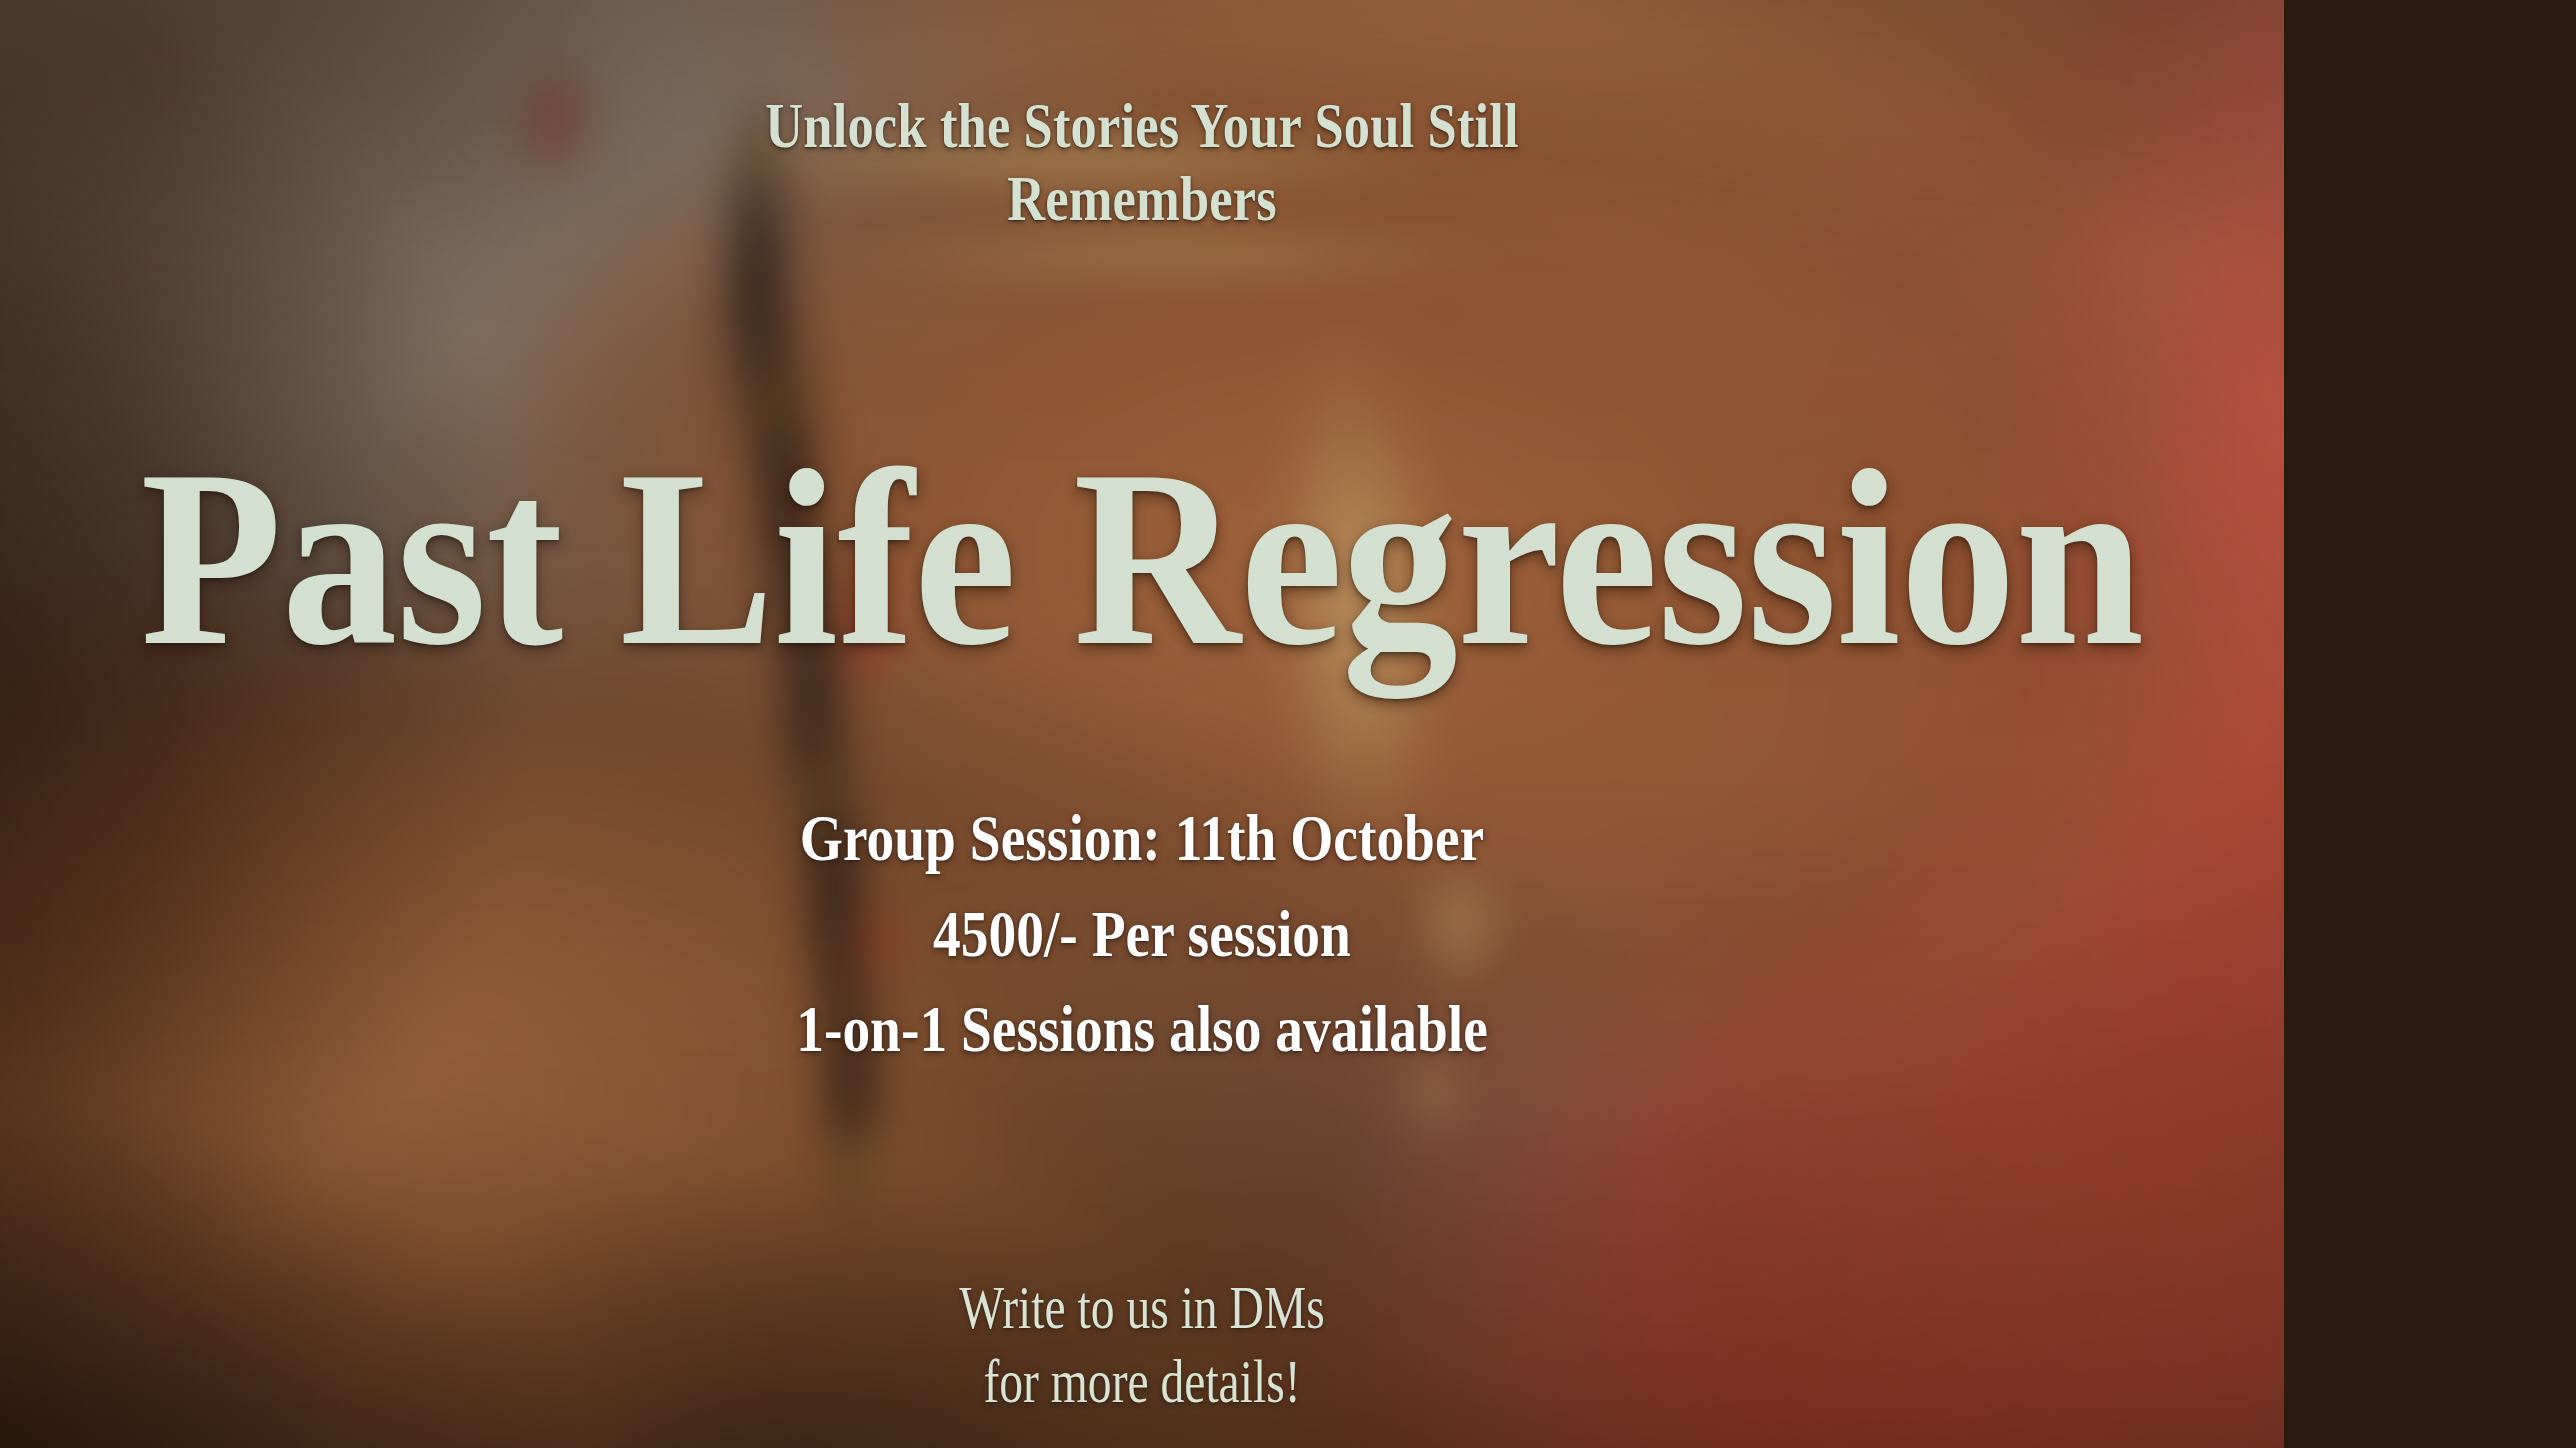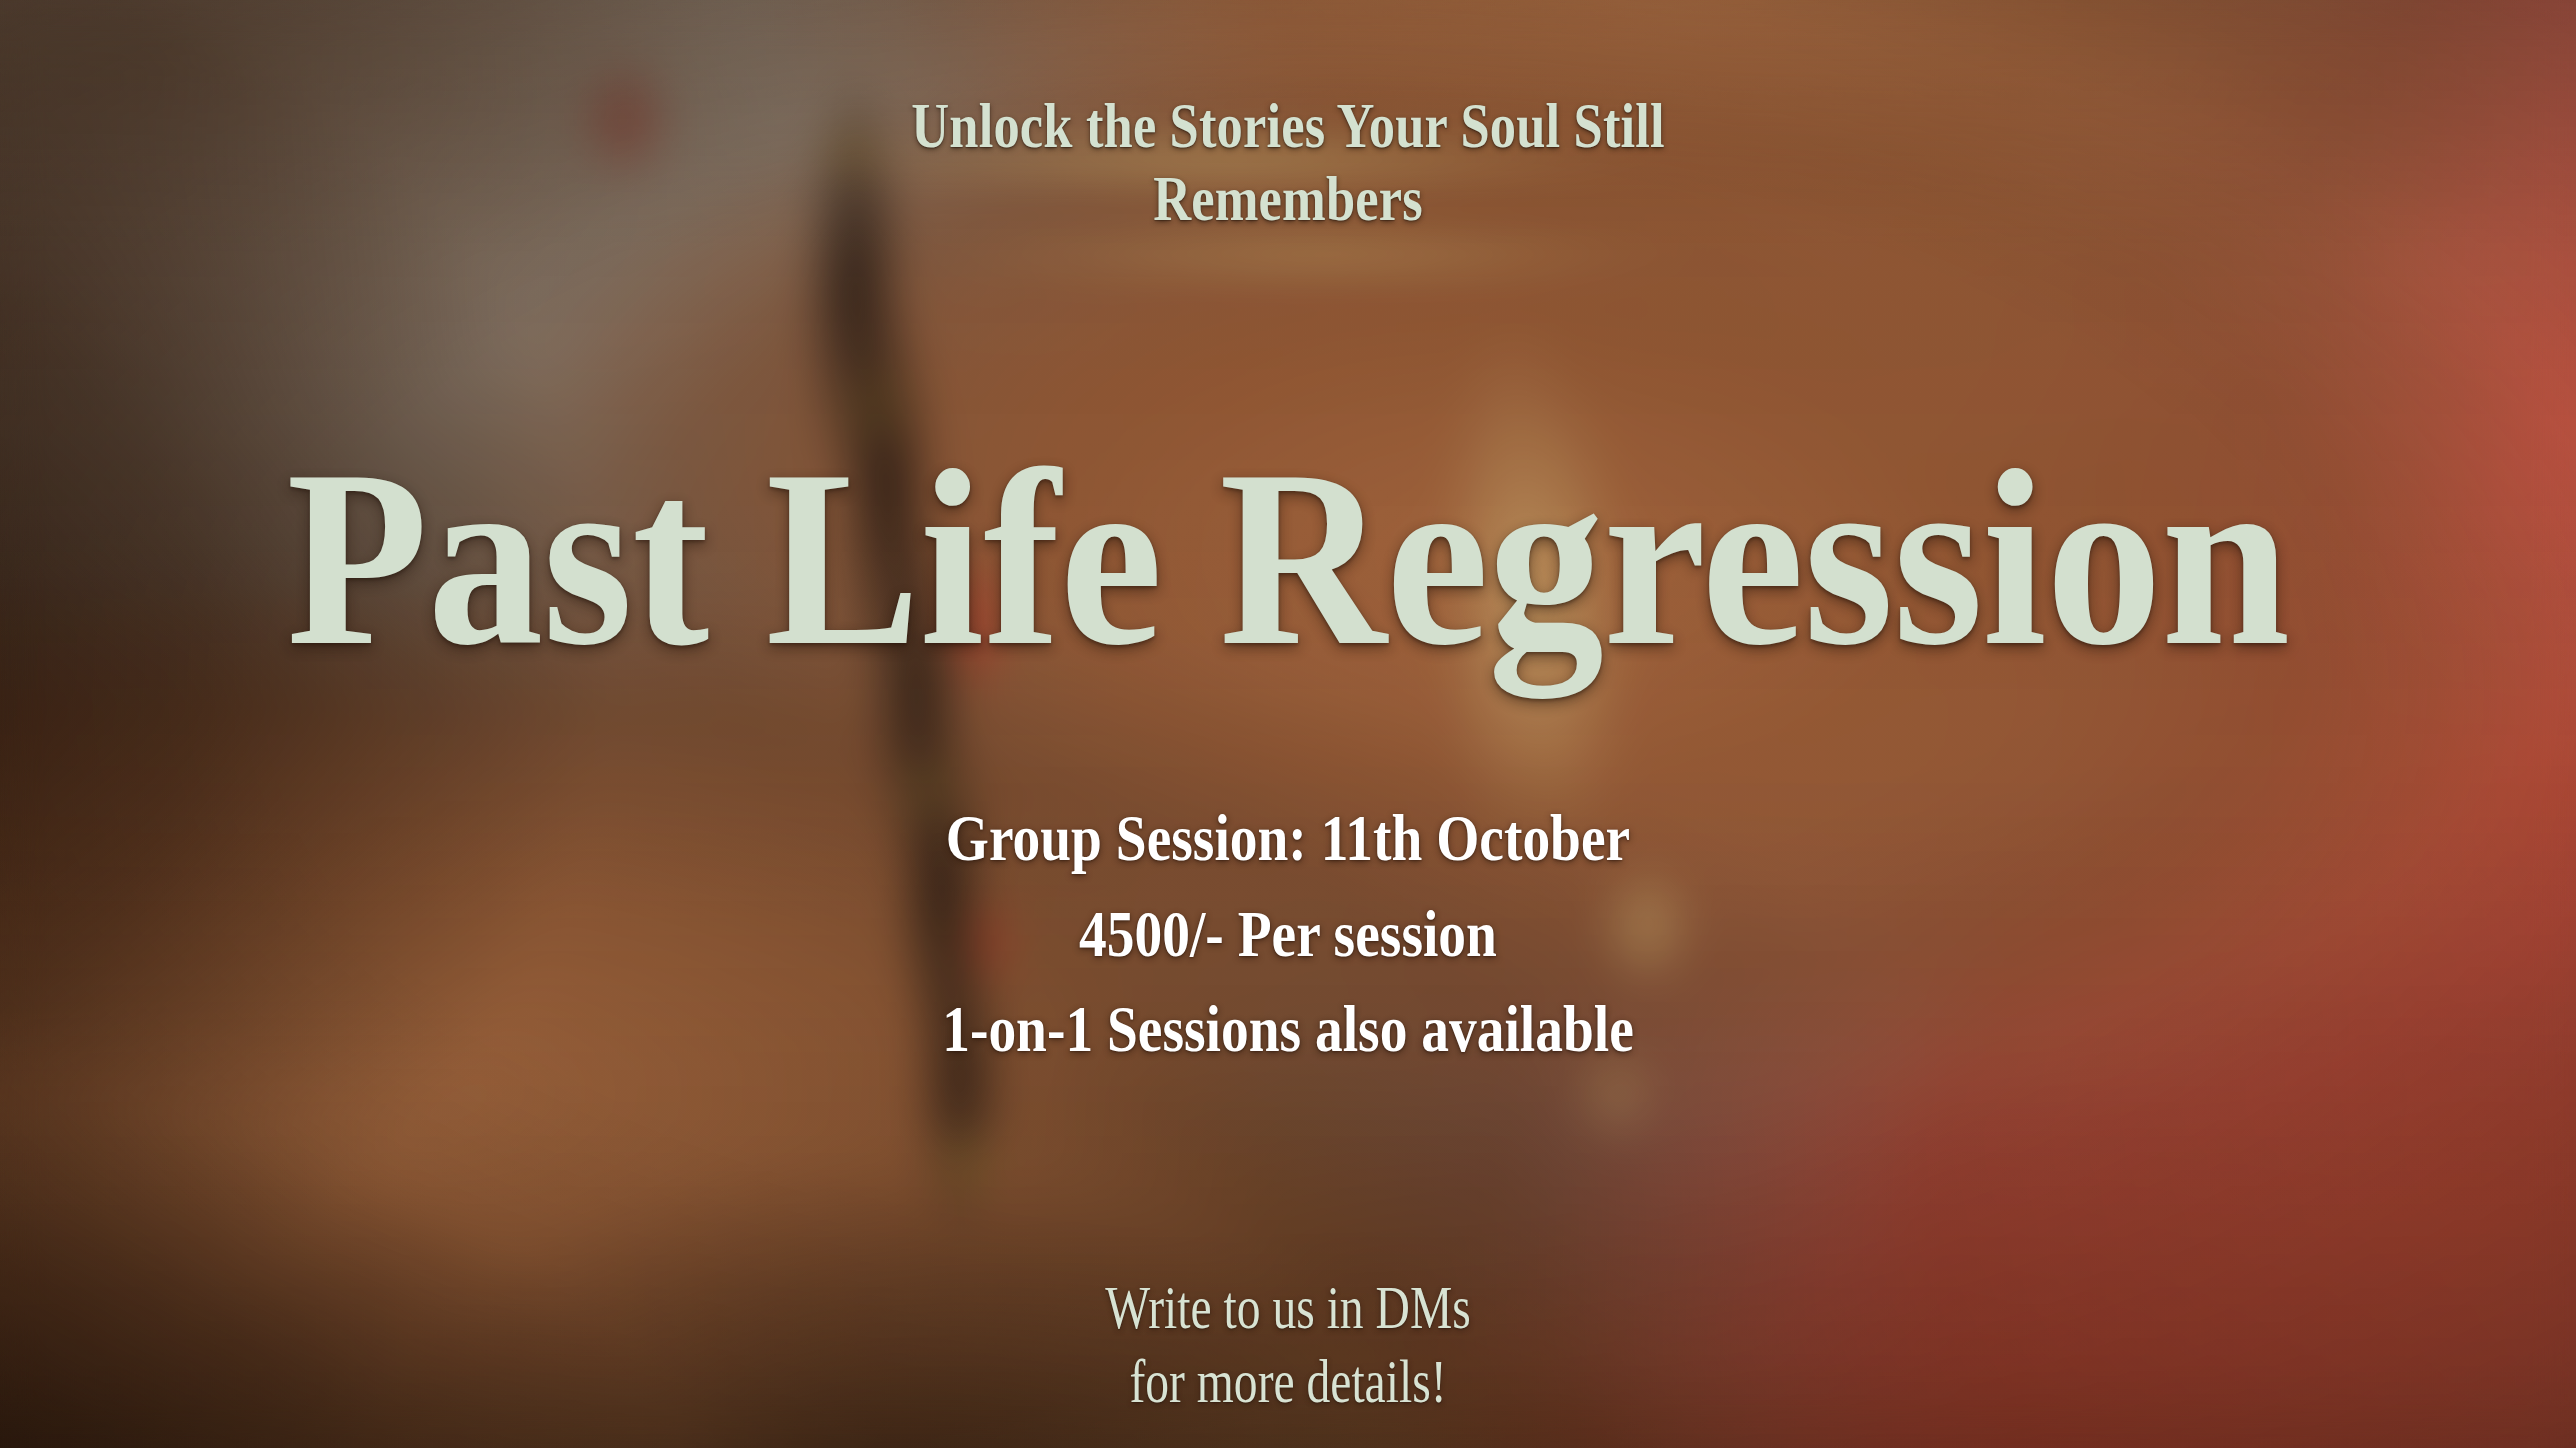--- a/index.html
+++ b/index.html
@@ -1,21 +1,21 @@
 <!DOCTYPE html>
 <html style="font-size:12.2px"><head>
 <meta charset="utf-8">
 <title>Past Life Regression Promo</title>
 <style>
   html,body{margin:0;padding:0;background:#2b1a10;}
   *{box-sizing:border-box;}
 
   #poster{
     position:relative;
-    width:2576px;
+    width:2284px;
     height:1449px;
     overflow:hidden;
     font-family:"Liberation Serif","DejaVu Serif",serif;
     background:#a21caf;
     isolation:isolate;
   }
 
   
   .bg-layer{position:absolute;inset:-8%;}
 

